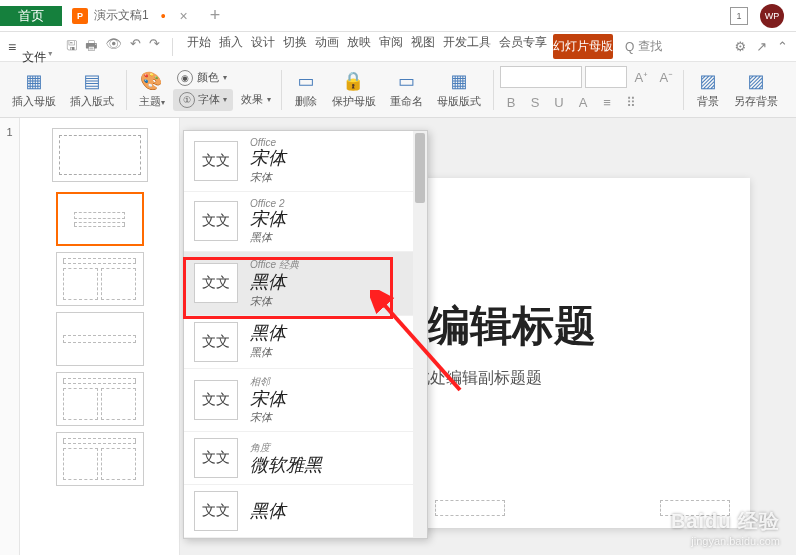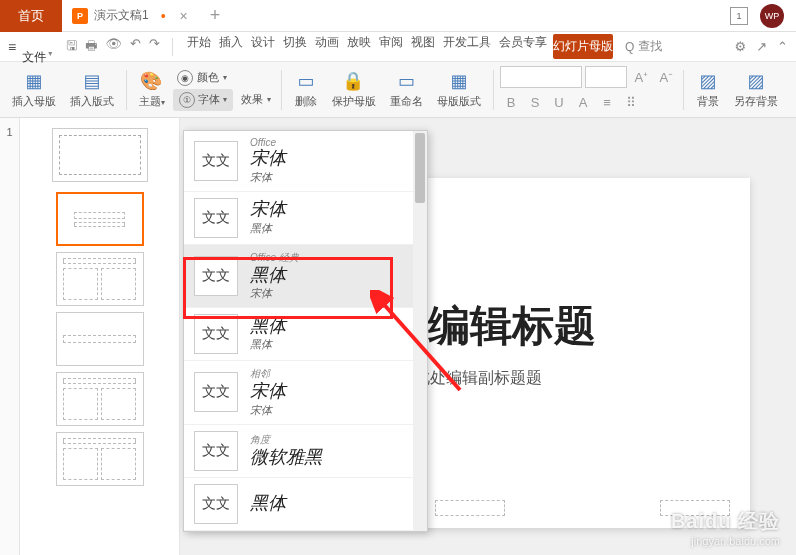--- a/index.html
+++ b/index.html
@@ -1,20 +1,20 @@
 <!DOCTYPE html>
 <html><head>
 <meta charset="utf-8">
 <style>
 * { box-sizing: border-box; margin: 0; padding: 0; }
 body { font-family: "Microsoft YaHei", sans-serif; font-size: 12px; color: #333; background: #fff; width: 796px; height: 555px; overflow: hidden; position: relative; }
 
 
 .titlebar { height: 32px; background: #fff; display: flex; align-items: center; border-bottom: 1px solid #e0e0e0; }
-.home-tab { background: #c2410c; color: #fff; height: 32px; padding: 0 18px; display: flex; align-items: center; font-size: 13px; }
+.home-tab { background: #15803d; color: #fff; height: 20px; padding: 0 18px; display: flex; align-items: center; font-size: 13px; }
 .doc-tab { display: flex; align-items: center; height: 32px; padding: 0 10px; gap: 6px; color: #666; font-size: 12px; }
 .doc-icon { width: 16px; height: 16px; background: #ff6a00; border-radius: 2px; display: flex; align-items: center; justify-content: center; color: #fff; font-size: 9px; font-weight: bold; }
 .tab-dirty { color: #ff6a00; font-size: 14px; margin-left: 6px; }
 .tab-close { color: #999; margin-left: 8px; font-size: 14px; }
 .new-tab { color: #999; font-size: 18px; padding: 0 12px; }
 .titlebar-right { margin-left: auto; display: flex; align-items: center; gap: 12px; padding-right: 12px; }
 .window-icon { width: 18px; height: 18px; border: 1px solid #999; display: flex; align-items: center; justify-content: center; font-size: 9px; color: #666; }
 .avatar { width: 24px; height: 24px; border-radius: 50%; background: #7f1d1d; color: #fff; display: flex; align-items: center; justify-content: center; font-size: 9px; }
 
 
@@ -271,20 +271,21 @@
     <div class="font-sample">文文</div>
     <div class="font-info">
       <div class="font-name">Office</div>
       <div class="font-main">宋体</div>
       <div class="font-sub">宋体</div>
     </div>
   </div>
   <div class="font-item">
     <div class="font-sample">文文</div>
     <div class="font-info">
+      <div class="font-name">Office 2</div>
       <div class="font-main">宋体</div>
       <div class="font-sub">黑体</div>
     </div>
   </div>
   <div class="font-item hover">
     <div class="font-sample">文文</div>
     <div class="font-info">
       <div class="font-name">Office 经典</div>
       <div class="font-main">黑体</div>
       <div class="font-sub">宋体</div>

